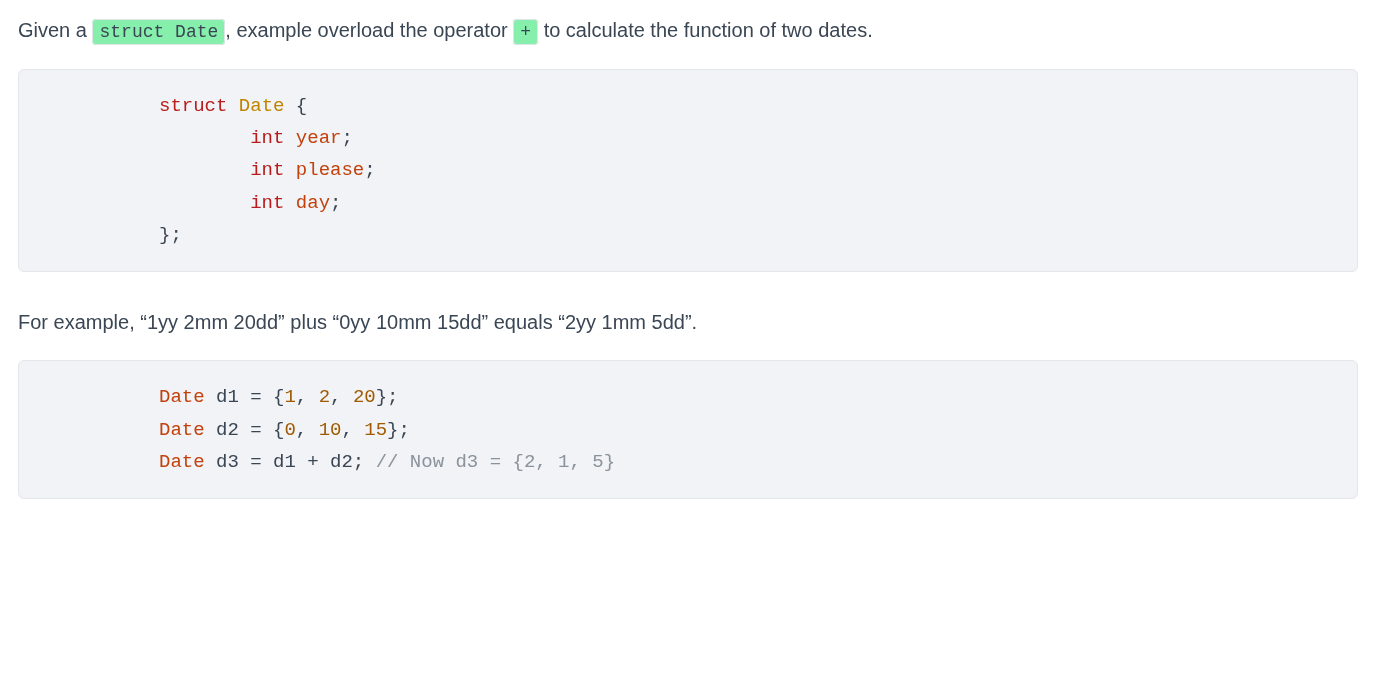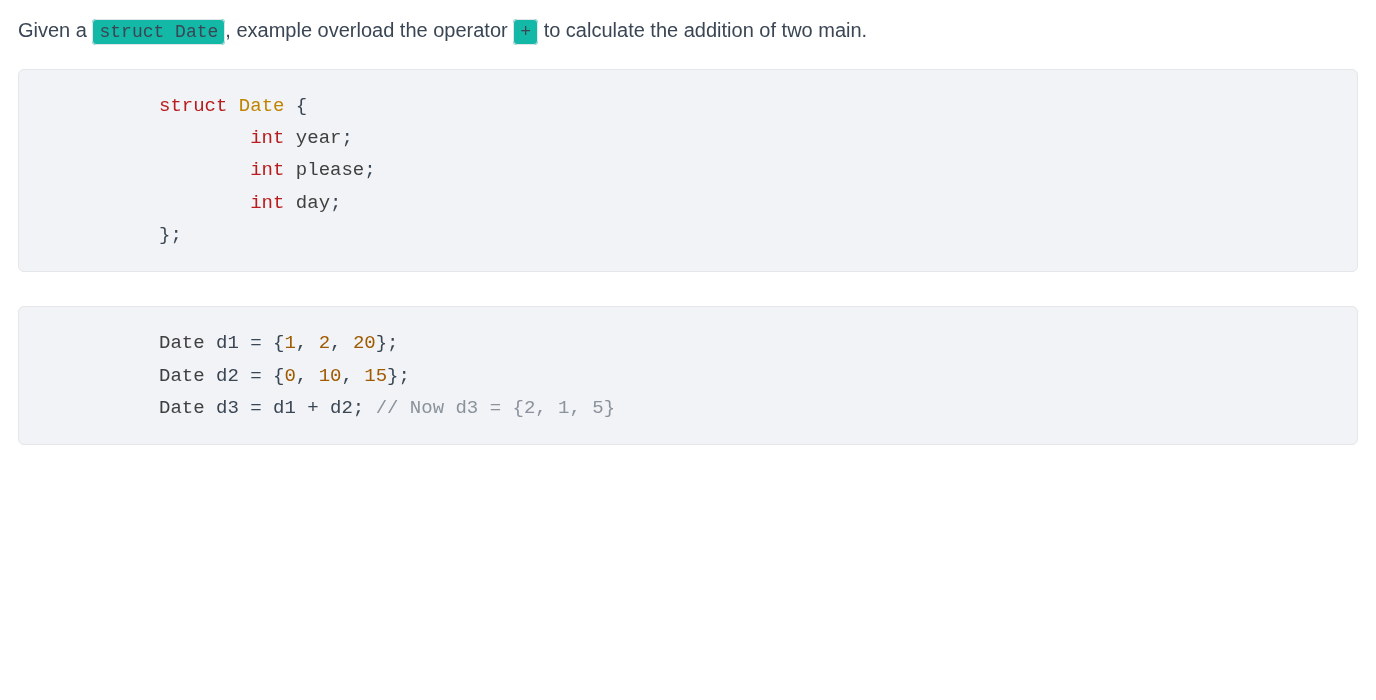--- a/index.html
+++ b/index.html
@@ -18,21 +18,21 @@
   }
   p {
     margin: 0;
     color: #3a4654;
   }
   .paragraph-block {
     margin-bottom: 8px;
   }
   code.inline {
     font-family: "SFMono-Regular", Consolas, "Liberation Mono", Menlo, monospace;
-    background: #14b8a6;
+    background: #86efac;
     border: 1px solid #e1e4e8;
     border-radius: 4px;
     padding: 2px 6px;
     font-size: 18px;
     color: #3a4654;
     white-space: nowrap;
   }
   pre.codeblock {
     background: #f1f3f6;
     border: 1px solid #e4e6ea;
@@ -45,38 +45,39 @@
     white-space: pre;
     overflow-x: auto;
     color: #3a4654;
   }
   pre.codeblock.second {
     margin-top: 22px;
     margin-bottom: 0;
   }
   .kw { color: #b91c1c; }
   .typename { color: #c18400; }
-  .ident { color: #404040; }
+  .ident { color: #c2410c; }
   .num { color: #a05a00; }
   .punct { color: #3a4654; }
   .comment { color: #8a929c; }
 </style>
 </head>
 <body>
 
 <div class="paragraph-block">
   <p>
-    <span>Given a </span><code class="inline">struct Date</code><span>, example overload the operator </span><code class="inline">+</code><span> to calculate the addition of two main.</span>
+    <span>Given a </span><code class="inline">struct Date</code><span>, example overload the operator </span><code class="inline">+</code><span> to calculate the function of two dates.</span>
   </p>
 </div>
 
 <pre class="codeblock"><span class="kw">struct</span> <span class="typename">Date</span><span class="punct"> {</span>
         <span class="kw">int</span> <span class="ident">year</span><span class="punct">;</span>
         <span class="kw">int</span> <span class="ident">please</span><span class="punct">;</span>
         <span class="kw">int</span> <span class="ident">day</span><span class="punct">;</span>
 <span class="punct">};</span></pre>
 
 <div class="paragraph-block">
+  <p>For example, “1yy 2mm 20dd” plus “0yy 10mm 15dd” equals “2yy 1mm 5dd”.</p>
 </div>
 
 <pre class="codeblock second"><span class="ident">Date</span><span class="punct"> d1 </span><span class="punct">=</span><span class="punct"> {</span><span class="num">1</span><span class="punct">, </span><span class="num">2</span><span class="punct">, </span><span class="num">20</span><span class="punct">};</span>
 <span class="ident">Date</span><span class="punct"> d2 </span><span class="punct">=</span><span class="punct"> {</span><span class="num">0</span><span class="punct">, </span><span class="num">10</span><span class="punct">, </span><span class="num">15</span><span class="punct">};</span>
 <span class="ident">Date</span><span class="punct"> d3 </span><span class="punct">=</span><span class="punct"> d1 + d2; </span><span class="comment">// Now d3 = {2, 1, 5}</span></pre>
 
 </body></html>

